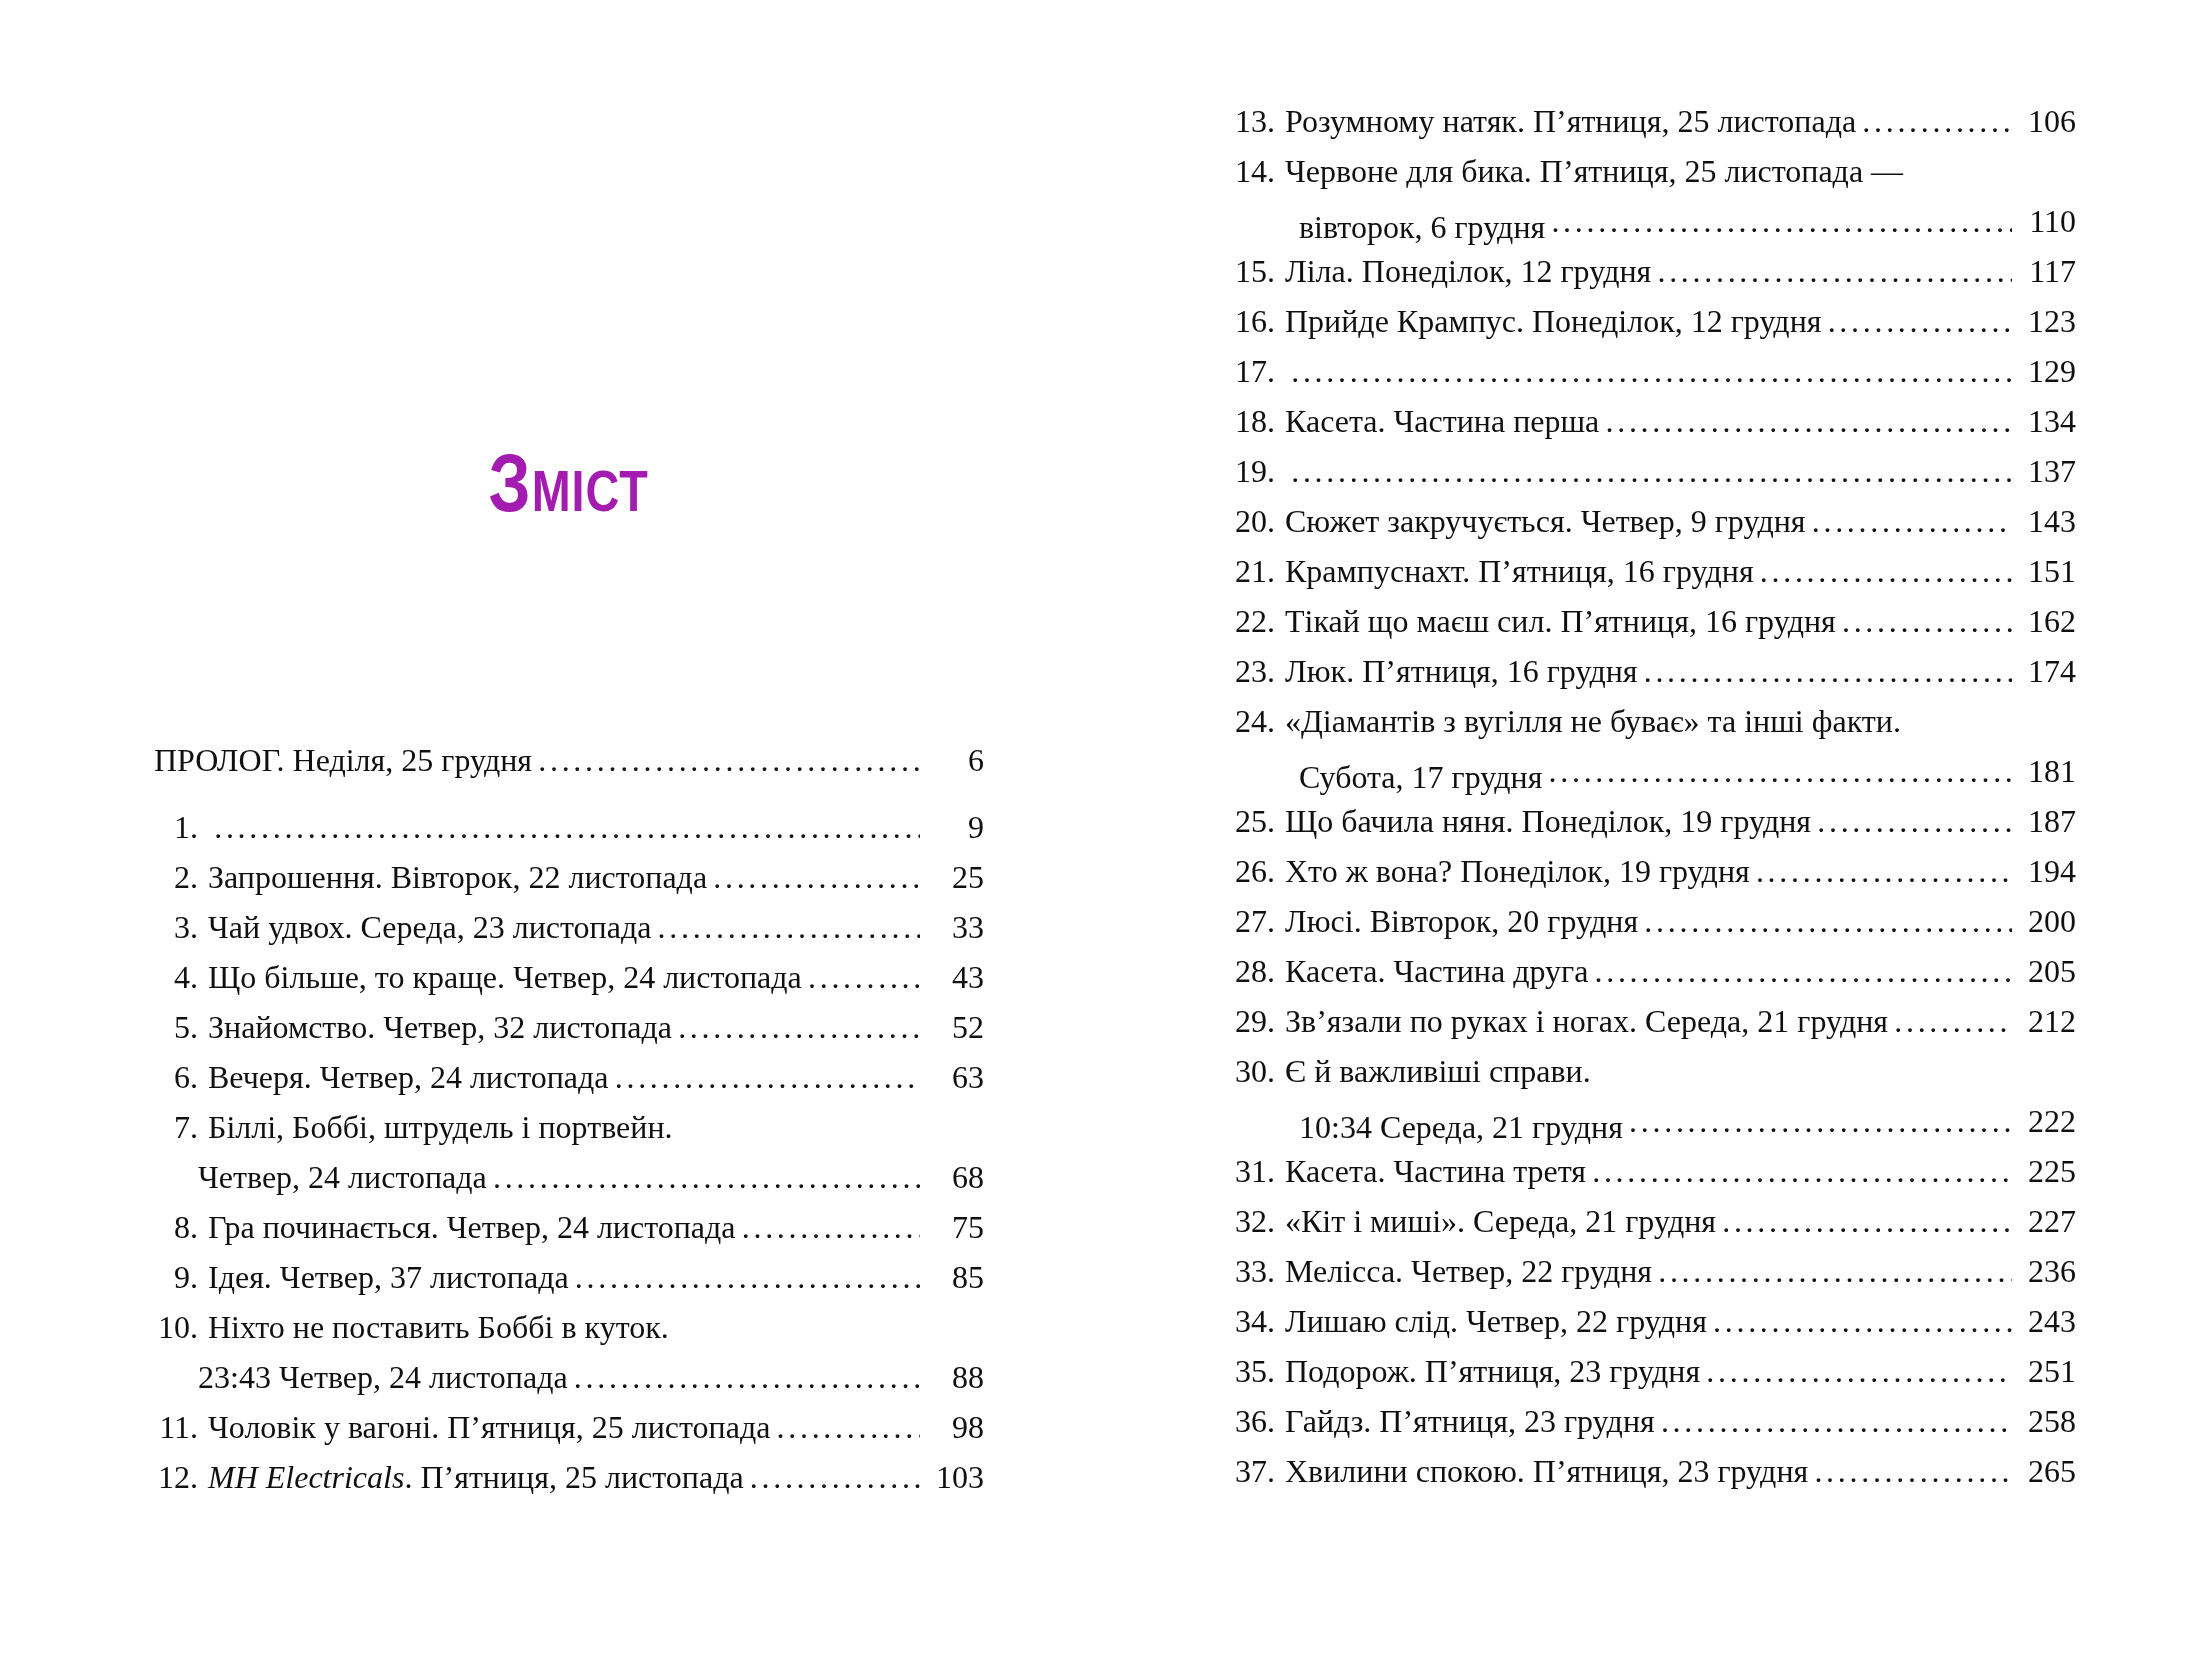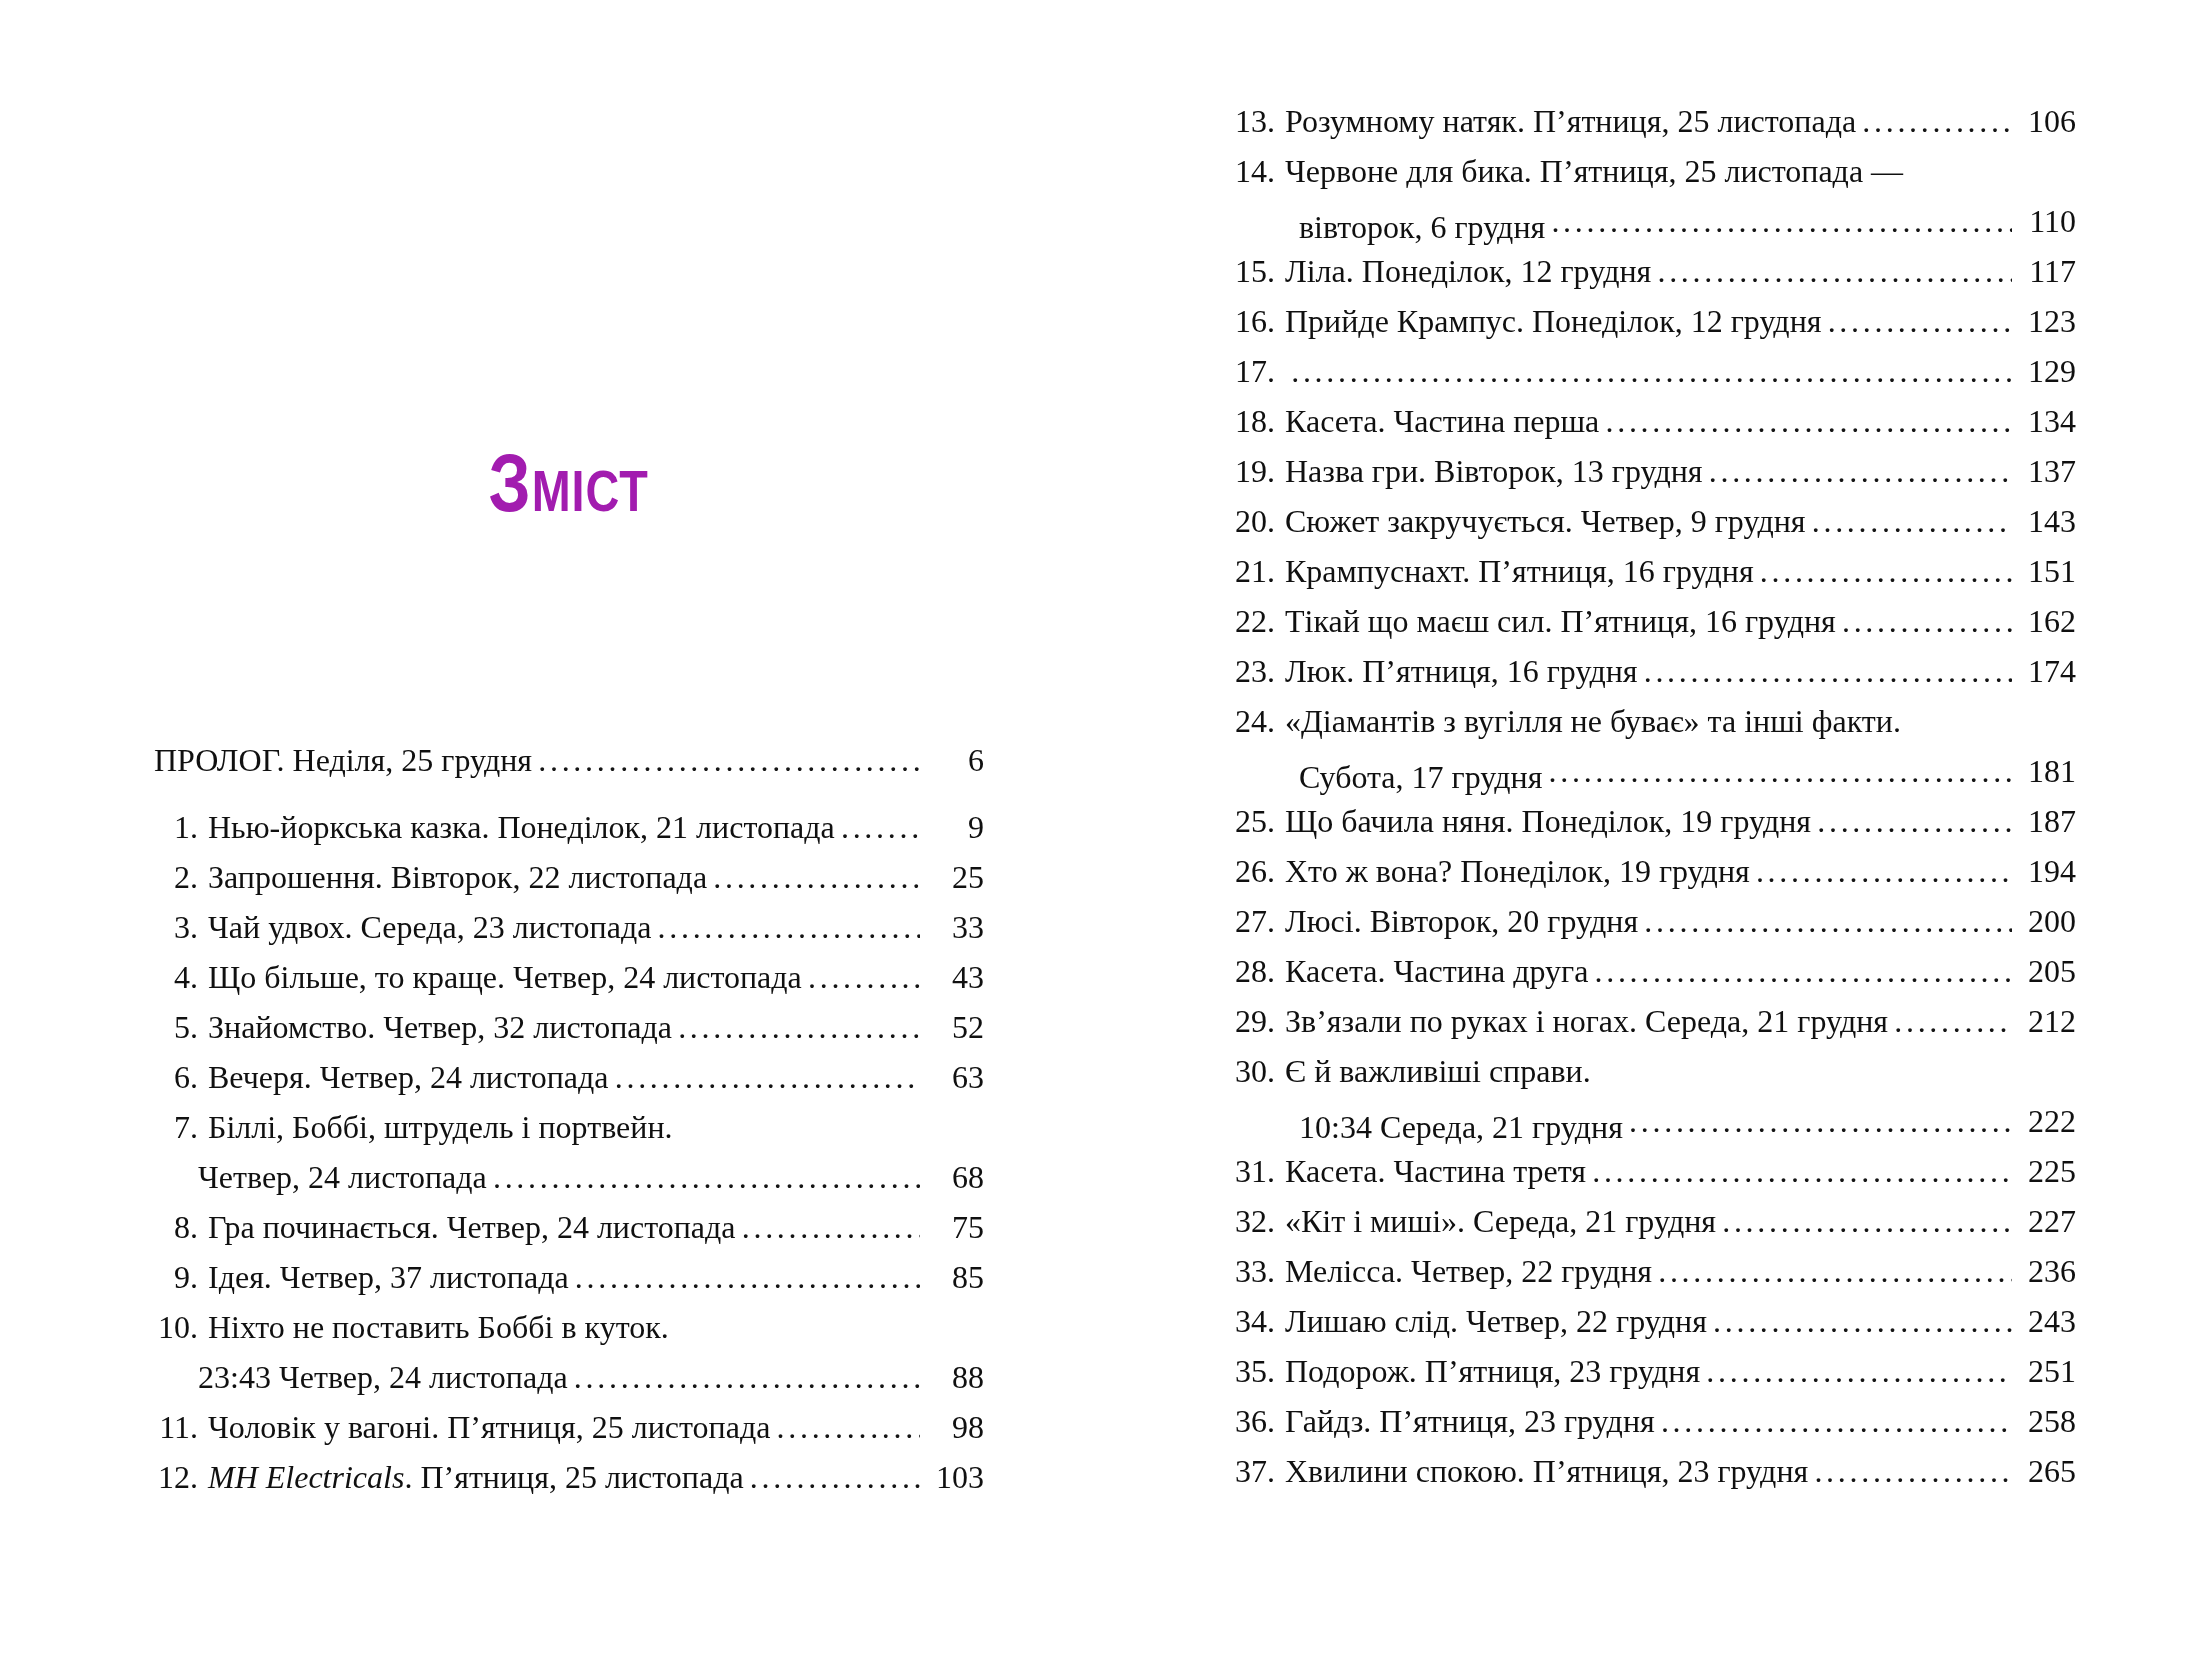--- a/index.html
+++ b/index.html
@@ -82,21 +82,20 @@
       <div class="toc-entry extra-gap">
         <div class="toc-row">
           <span class="label">ПРОЛОГ. Неділя, 25 грудня</span>
           <span class="dots">......................................................................................................................................................</span>
           <span class="page-num">6</span>
         </div>
       </div>
       <div class="toc-entry">
         <div class="toc-row">
           <span class="num">1.</span>
-          <span class="label">Нью-йоркська казка. Понеділок, 21 листопада</span>
           <span class="dots">......................................................................................................................................................</span>
           <span class="page-num">9</span>
         </div>
       </div>
       <div class="toc-entry">
         <div class="toc-row">
           <span class="num">2.</span>
           <span class="label">Запрошення. Вівторок, 22 листопада</span>
           <span class="dots">......................................................................................................................................................</span>
           <span class="page-num">25</span>
@@ -236,21 +235,20 @@
         <div class="toc-row">
           <span class="num">18.</span>
           <span class="label">Касета. Частина перша</span>
           <span class="dots">......................................................................................................................................................</span>
           <span class="page-num">134</span>
         </div>
       </div>
       <div class="toc-entry">
         <div class="toc-row">
           <span class="num">19.</span>
-          <span class="label">Назва гри. Вівторок, 13 грудня</span>
           <span class="dots">......................................................................................................................................................</span>
           <span class="page-num">137</span>
         </div>
       </div>
       <div class="toc-entry">
         <div class="toc-row">
           <span class="num">20.</span>
           <span class="label">Сюжет закручується. Четвер, 9 грудня</span>
           <span class="dots">......................................................................................................................................................</span>
           <span class="page-num">143</span>

